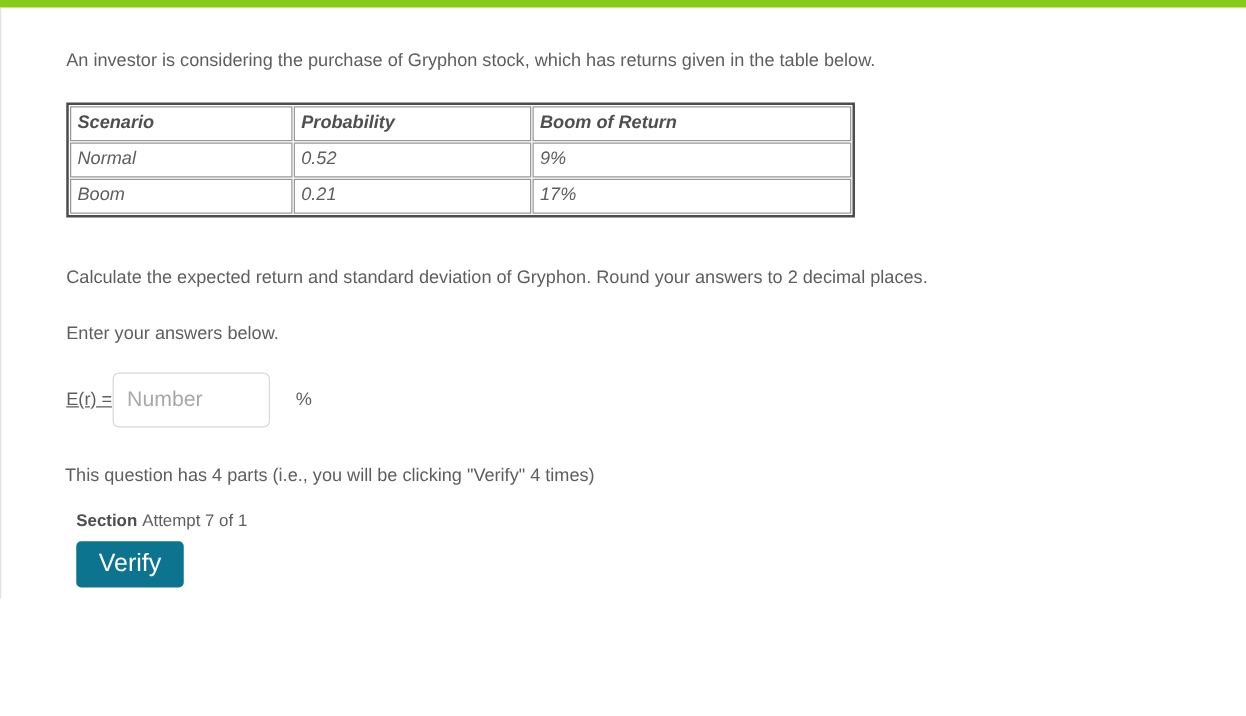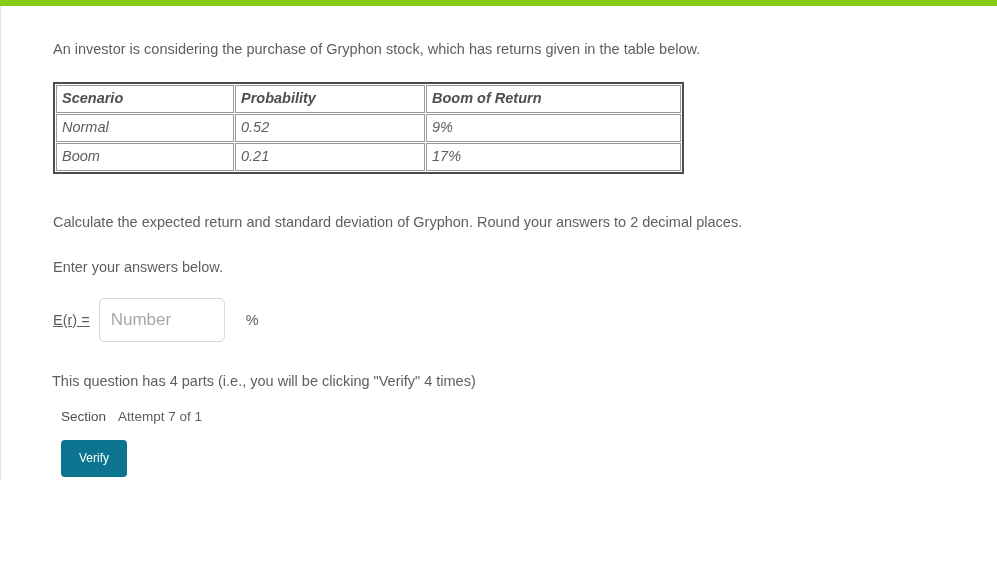--- a/index.html
+++ b/index.html
@@ -89,21 +89,20 @@
 
   
   .answer-row {
     margin-top: 20px;
     display: flex;
     align-items: center;
   }
   .answer-label {
     font-size: 14.5px;
     color: #5e5e5e;
-    margin-right: 9px;
     text-decoration: underline;
   }
   .answer-input {
     width: 126px;
     height: 44px;
     box-sizing: border-box;
     border: 1px solid #d9d9d9;
     border-radius: 5px;
     padding: 0 11px;
     font-family: "Liberation Sans", sans-serif;
@@ -125,39 +124,39 @@
   
   .section-line {
     margin-top: 17px;
     margin-left: 8px;
     font-size: 13.5px;
     color: #5e5e5e;
     display: flex;
     align-items: baseline;
   }
   .section-label {
-    font-weight: normal;
+    font-weight: bold;
     color: #4f4f4f;
-    margin-right: 12px;
+    margin-right: 4px;
   }
   .attempt-label { color: #5e5e5e; }
 
   .verify-button {
-    margin-top: 16px;
+    margin-top: 9px;
     margin-left: 8px;
     display: inline-block;
     background: #0d7490;
     color: #ffffff;
     border: none;
     border-radius: 4px;
     padding: 0 18px;
     height: 37px;
     line-height: 37px;
     font-family: "Liberation Sans", sans-serif;
-    font-size: 12px;
+    font-size: 20px;
     cursor: pointer;
   }
 </style>
 </head>
 <body>
 
 <div class="page">
   <div class="left-rule"></div>
 
   <div class="content">

